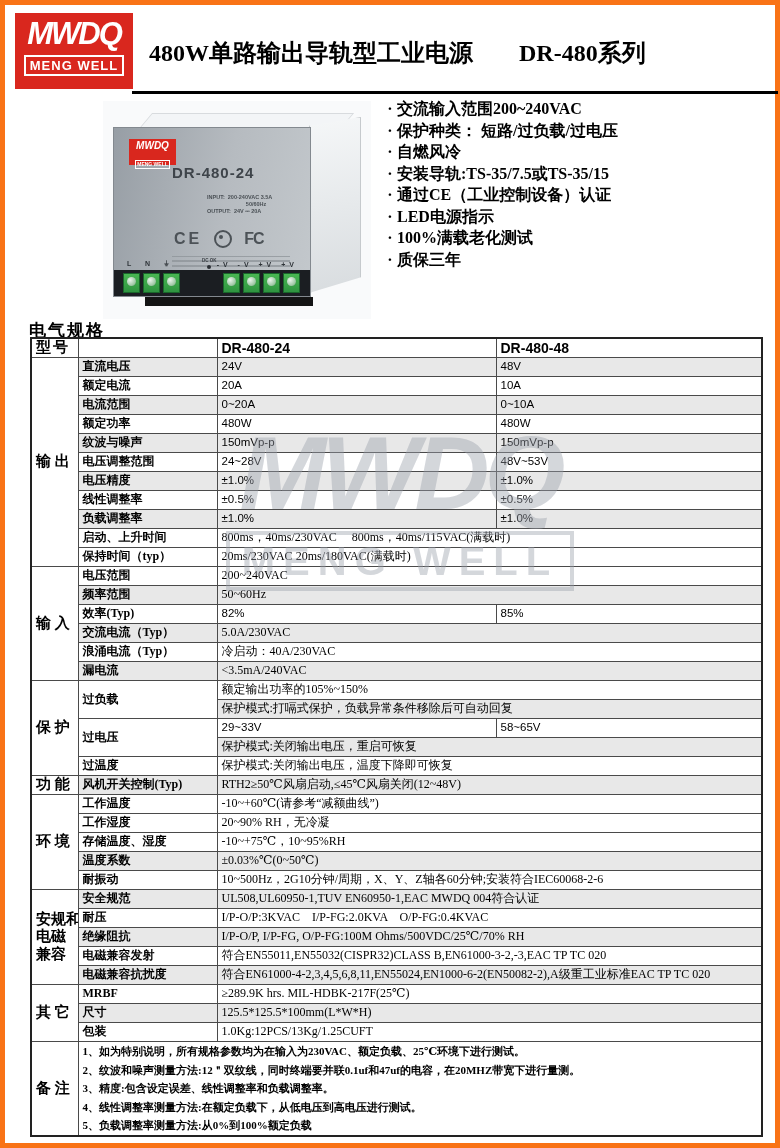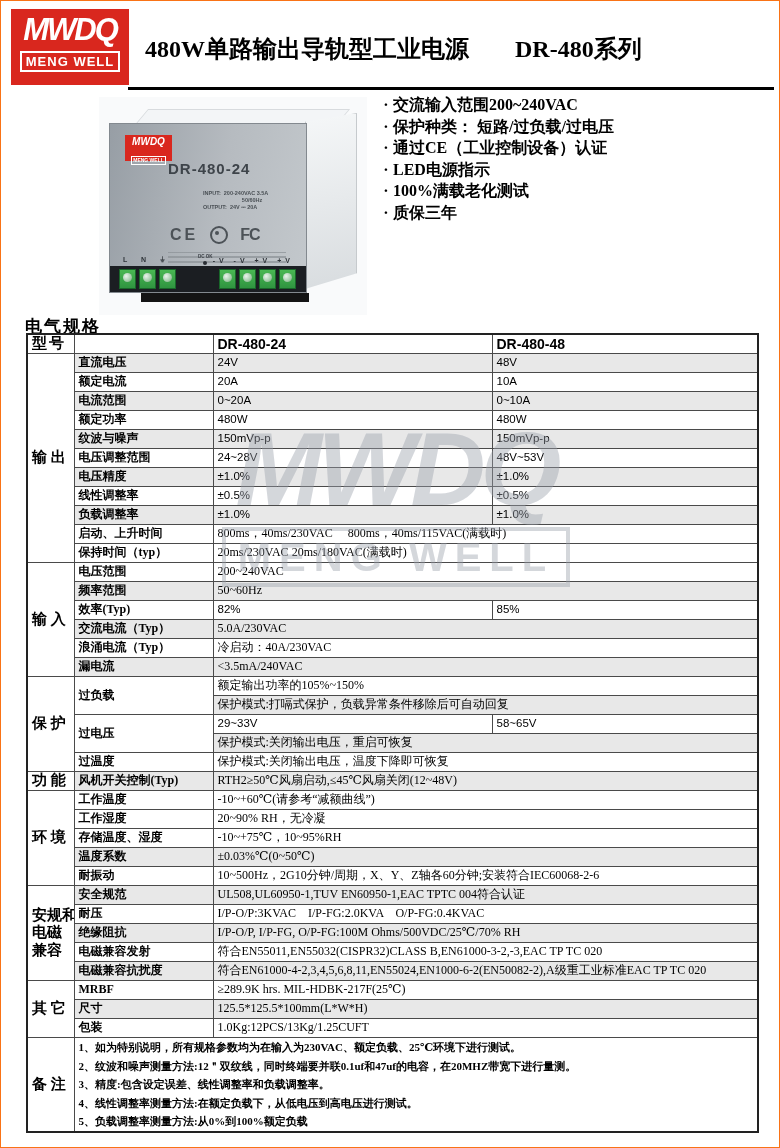--- a/index.html
+++ b/index.html
@@ -1,21 +1,21 @@
 <!DOCTYPE html>
 <html><head>
 <meta charset="utf-8">
 <style>
   html,body{margin:0;padding:0;}
   body{
     width:780px;height:1148px;position:relative;background:#ffffff;
     font-family:"Liberation Serif","DejaVu Serif",serif;color:#000;
     overflow:hidden;
   }
-  .sheet{position:absolute;inset:0;border:1px solid #f97316;}
+  .sheet{position:absolute;inset:0;border:5px solid #f97316;}
 
   
   .logo{position:absolute;left:10px;top:8px;width:118px;height:76px;background:#d9271e;
         color:#fff;text-align:center;font-family:"Liberation Sans","DejaVu Sans",sans-serif;}
   .logo .l1{font-style:italic;font-weight:bold;font-size:31px;line-height:42px;letter-spacing:-2px;}
   .logo .l2{display:inline-block;border:2px solid #fff;font-weight:bold;font-size:13px;
             line-height:17px;padding:0 4px;letter-spacing:1px;}
   .title{position:absolute;left:144px;top:32px;font-size:24px;font-weight:bold;white-space:nowrap;}
   .title .series{margin-left:46px;}
   .rule{position:absolute;left:127px;top:86px;width:646px;height:3px;background:#000;}
@@ -160,20 +160,22 @@
         </div>
       </div>
     </div>
     <div class="dev-foot"></div>
   </div>
 
   <div class="features">
     <ul>
         <li><span class="bullet">·</span><span>交流输入范围200~240VAC</span></li>
         <li><span class="bullet">·</span><span>保护种类： 短路/过负载/过电压</span></li>
+        <li><span class="bullet">·</span><span>自燃风冷</span></li>
+        <li><span class="bullet">·</span><span>安装导轨:TS-35/7.5或TS-35/15</span></li>
         <li><span class="bullet">·</span><span>通过CE（工业控制设备）认证</span></li>
         <li><span class="bullet">·</span><span>LED电源指示</span></li>
         <li><span class="bullet">·</span><span>100%满载老化测试</span></li>
         <li><span class="bullet">·</span><span>质保三年</span></li>
       </ul>
   </div>
 
   <div class="spec-h">电气规格</div>
 
   <table class="spec">
@@ -312,21 +314,21 @@
           <td class="lcell">温度系数</td>
           <td class="vspan" colspan="2">±0.03%℃(0~50℃)</td>
         </tr>
         <tr>
           <td class="lcell">耐振动</td>
           <td class="vspan" colspan="2">10~500Hz，2G10分钟/周期，X、Y、Z轴各60分钟;安装符合IEC60068-2-6</td>
         </tr>
         <tr class="shaded">
           <td class="gcell" rowspan="5">安规和<br>电磁<br>兼容</td>
           <td class="lcell">安全规范</td>
-          <td class="vspan" colspan="2">UL508,UL60950-1,TUV EN60950-1,EAC TPTC 004符合认证</td>
+          <td class="vspan" colspan="2">UL508,UL60950-1,TUV EN60950-1,EAC MWDQ 004符合认证</td>
         </tr>
         <tr>
           <td class="lcell">耐压</td>
           <td class="vspan" colspan="2">I/P-O/P:3KVAC　I/P-FG:2.0KVA　O/P-FG:0.4KVAC</td>
         </tr>
         <tr class="shaded">
           <td class="lcell">绝缘阻抗</td>
           <td class="vspan" colspan="2">I/P-O/P, I/P-FG, O/P-FG:100M Ohms/500VDC/25℃/70% RH</td>
         </tr>
         <tr>

